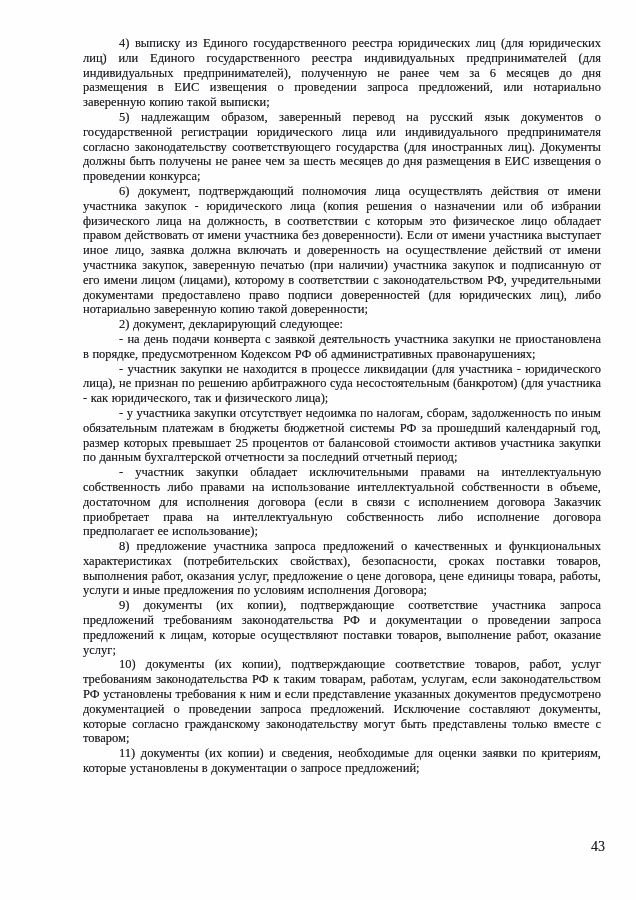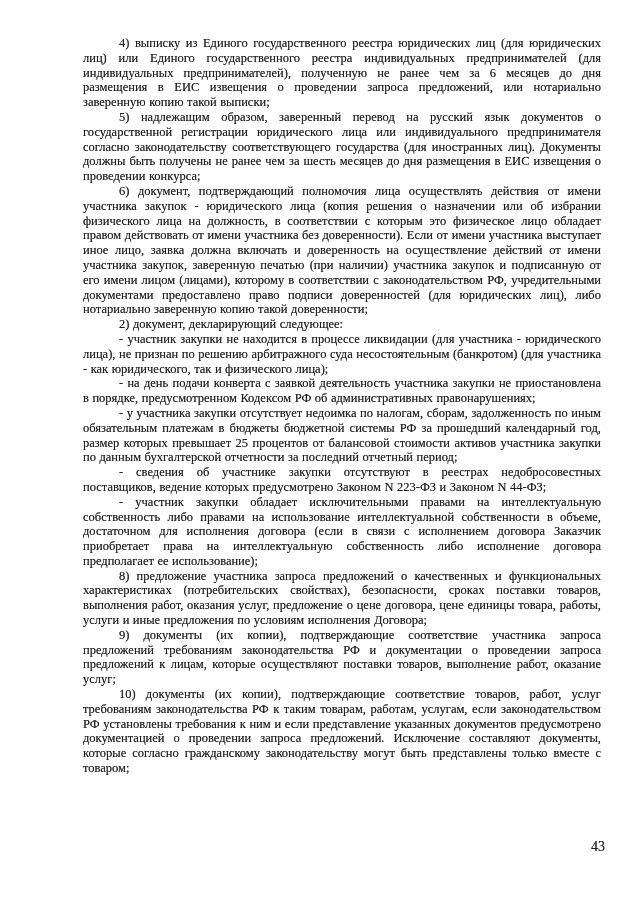--- a/index.html
+++ b/index.html
@@ -44,23 +44,23 @@
 </style>
 </head>
 <body>
 
 <div class="page">
   <div class="content">
     <p>4) выписку из Единого государственного реестра юридических лиц (для юридических лиц) или Единого государственного реестра индивидуальных предпринимателей (для индивидуальных предпринимателей), полученную не ранее чем за 6 месяцев до дня размещения в ЕИС извещения о проведении запроса предложений, или нотариально заверенную копию такой выписки;</p>
     <p>5) надлежащим образом, заверенный перевод на русский язык документов о государственной регистрации юридического лица или индивидуального предпринимателя согласно законодательству соответствующего государства (для иностранных лиц). Документы должны быть получены не ранее чем за шесть месяцев до дня размещения в ЕИС извещения о проведении конкурса;</p>
     <p>6) документ, подтверждающий полномочия лица осуществлять действия от имени участника закупок - юридического лица (копия решения о назначении или об избрании физического лица на должность, в соответствии с которым это физическое лицо обладает правом действовать от имени участника без доверенности). Если от имени участника выступает иное лицо, заявка должна включать и доверенность на осуществление действий от имени участника закупок, заверенную печатью (при наличии) участника закупок и подписанную от его имени лицом (лицами), которому в соответствии с законодательством РФ, учредительными документами предоставлено право подписи доверенностей (для юридических лиц), либо нотариально заверенную копию такой доверенности;</p>
     <p>2) документ, декларирующий следующее:</p>
+    <p>- на день подачи конверта с заявкой деятельность участника закупки не приостановлена в порядке, предусмотренном Кодексом РФ об административных правонарушениях;</p>
     <p>- участник закупки не находится в процессе ликвидации (для участника - юридического лица), не признан по решению арбитражного суда несостоятельным (банкротом) (для участника - как юридического, так и физического лица);</p>
-    <p>- на день подачи конверта с заявкой деятельность участника закупки не приостановлена в порядке, предусмотренном Кодексом РФ об административных правонарушениях;</p>
     <p>- у участника закупки отсутствует недоимка по налогам, сборам, задолженность по иным обязательным платежам в бюджеты бюджетной системы РФ за прошедший календарный год, размер которых превышает 25 процентов от балансовой стоимости активов участника закупки по данным бухгалтерской отчетности за последний отчетный период;</p>
-    <p>- сведения об участнике закупки отсутствуют в реестрах недобросовестных поставщиков, ведение которых предусмотрено Законом N 223-ФЗ и Законом N 44-ФЗ;</p>
     <p>- участник закупки обладает исключительными правами на интеллектуальную собственность либо правами на использование интеллектуальной собственности в объеме, достаточном для исполнения договора (если в связи с исполнением договора Заказчик приобретает права на интеллектуальную собственность либо исполнение договора предполагает ее использование);</p>
     <p>8) предложение участника запроса предложений о качественных и функциональных характеристиках (потребительских свойствах), безопасности, сроках поставки товаров, выполнения работ, оказания услуг, предложение о цене договора, цене единицы товара, работы, услуги и иные предложения по условиям исполнения Договора;</p>
     <p>9) документы (их копии), подтверждающие соответствие участника запроса предложений требованиям законодательства РФ и документации о проведении запроса предложений к лицам, которые осуществляют поставки товаров, выполнение работ, оказание услуг;</p>
     <p>10) документы (их копии), подтверждающие соответствие товаров, работ, услуг требованиям законодательства РФ к таким товарам, работам, услугам, если законодательством РФ установлены требования к ним и если представление указанных документов предусмотрено документацией о проведении запроса предложений. Исключение составляют документы, которые согласно гражданскому законодательству могут быть представлены только вместе с товаром;</p>
+    <p>11) документы (их копии) и сведения, необходимые для оценки заявки по критериям, которые установлены в документации о запросе предложений;</p>
   </div>
   <div class="page-number">43</div>
 </div>
 
 </body></html>

